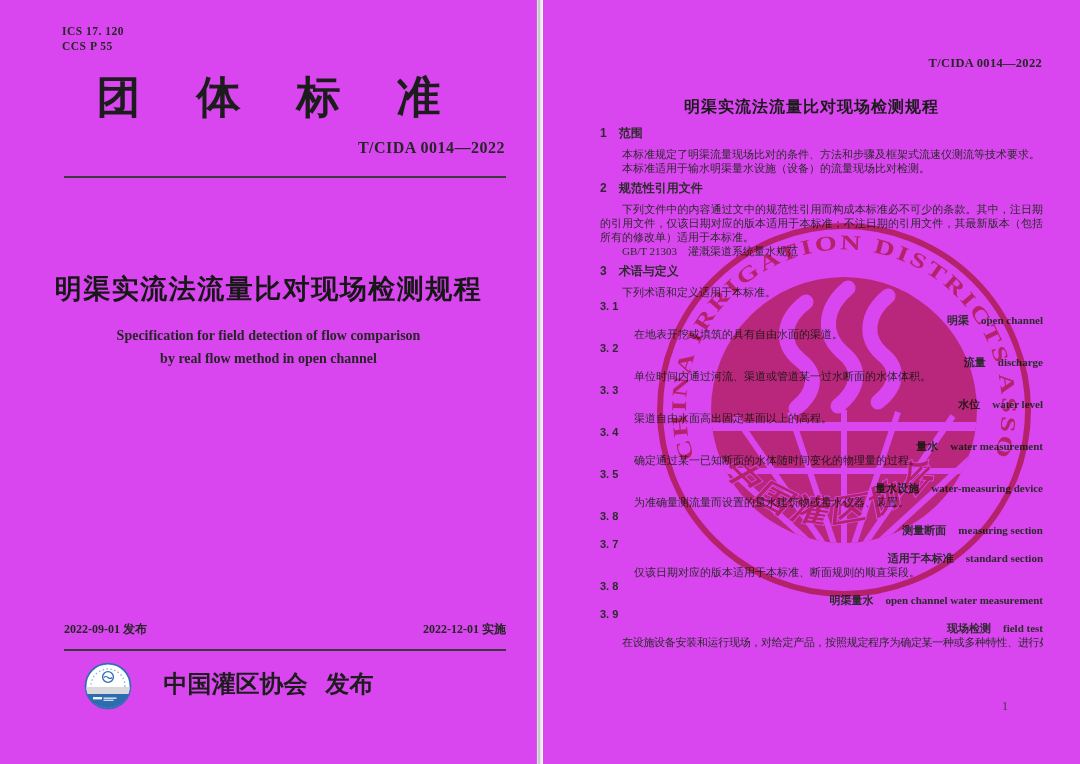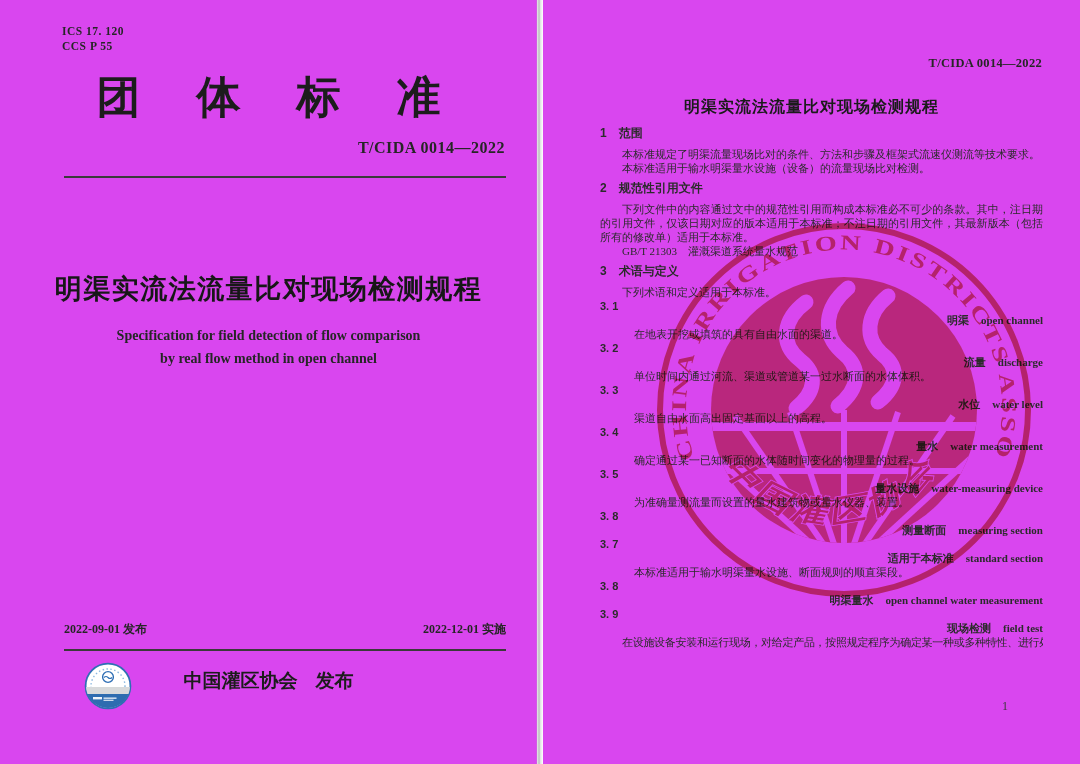--- a/index.html
+++ b/index.html
@@ -21,21 +21,21 @@
   .rule{left:64px;right:31px;height:2px;background:#3a3a3a;}
   .rule1{top:176px;}
   .rule2{top:649px;}
   .cover-title{left:0;right:0;top:271px;text-align:center;
                font-family:"Liberation Sans","DejaVu Sans",sans-serif;font-weight:bold;
                font-size:27px;letter-spacing:1.5px;color:#171717;}
   .cover-sub{left:0;right:0;top:324px;text-align:center;font-weight:bold;font-size:14px;line-height:23px;}
   .dates{left:64px;right:31px;top:621px;display:flex;justify-content:space-between;
          font-size:12px;font-weight:bold;text-align:center;}
   .publisher{left:0;right:0;top:668px;text-align:center;
-             font-family:"Liberation Sans","DejaVu Sans",sans-serif;font-weight:bold;font-size:19px;color:#1c1c1c;}
+             font-family:"Liberation Sans","DejaVu Sans",sans-serif;font-weight:bold;font-size:24px;color:#1c1c1c;}
   .publisher .pub-label{margin-left:18px;}
   .cover-logo{left:84px;top:662px;width:48px;height:48px;}
   
   .hdr-stdno{right:38px;top:56px;font-size:12.5px;font-weight:bold;letter-spacing:.3px;}
   .page-title{left:0;right:0;top:97px;text-align:center;
               font-family:"Liberation Sans","DejaVu Sans",sans-serif;font-weight:bold;
               font-size:16px;letter-spacing:1px;color:#1b1b1b;}
   .body-flow{left:57px;right:37px;top:126px;font-size:11px;line-height:14px;text-align:justify;color:#2b2b2b;}
   .ln{margin:0;}
   .ln.heading{font-family:"Liberation Sans","DejaVu Sans",sans-serif;font-weight:bold;
@@ -130,21 +130,21 @@
         <div class="ln termno">3. 4</div>
         <div class="ln term"><span class="t-cn">量水</span><span class="t-en">water measurement</span></div>
         <div class="ln def">确定通过某一已知断面的水体随时间变化的物理量的过程。</div>
         <div class="ln termno">3. 5</div>
         <div class="ln term"><span class="t-cn">量水设施</span><span class="t-en">water-measuring device</span></div>
         <div class="ln def">为准确量测流量而设置的量水建筑物或量水仪器、装置。</div>
         <div class="ln termno">3. 8</div>
         <div class="ln term"><span class="t-cn">测量断面</span><span class="t-en">measuring section</span></div>
         <div class="ln termno">3. 7</div>
         <div class="ln term"><span class="t-cn">适用于本标准</span><span class="t-en">standard section</span></div>
-        <div class="ln def">本标准适用于输水明渠量水设施、断面规则的顺直渠段。</div>
+        <div class="ln def">仅该日期对应的版本适用于本标准、断面规则的顺直渠段。</div>
         <div class="ln termno">3. 8</div>
         <div class="ln term"><span class="t-cn">明渠量水</span><span class="t-en">open channel water measurement</span></div>
         <div class="ln termno">3. 9</div>
         <div class="ln term"><span class="t-cn">现场检测</span><span class="t-en">field test</span></div>
         <div class="ln defnw">在设施设备安装和运行现场，对给定产品，按照规定程序为确定某一种或多种特性、进行处理或</div>
       </div>
     <div class="abs page-no">1</div>
   </div>
 
   <svg class="stamp" viewBox="0 0 388 388">

